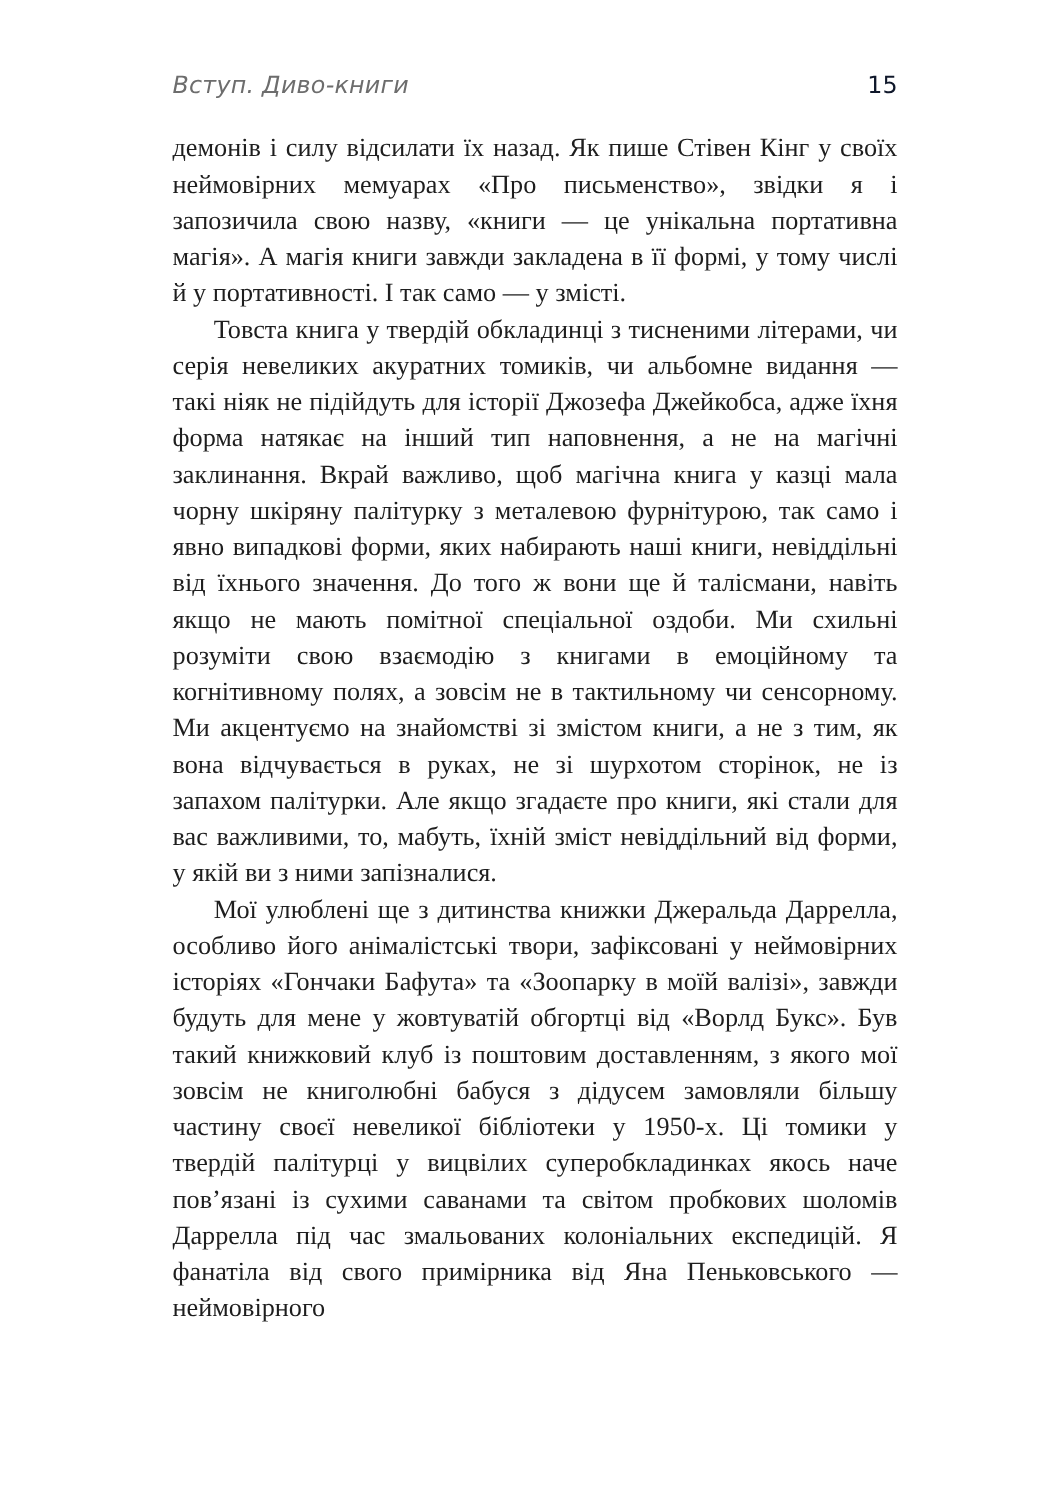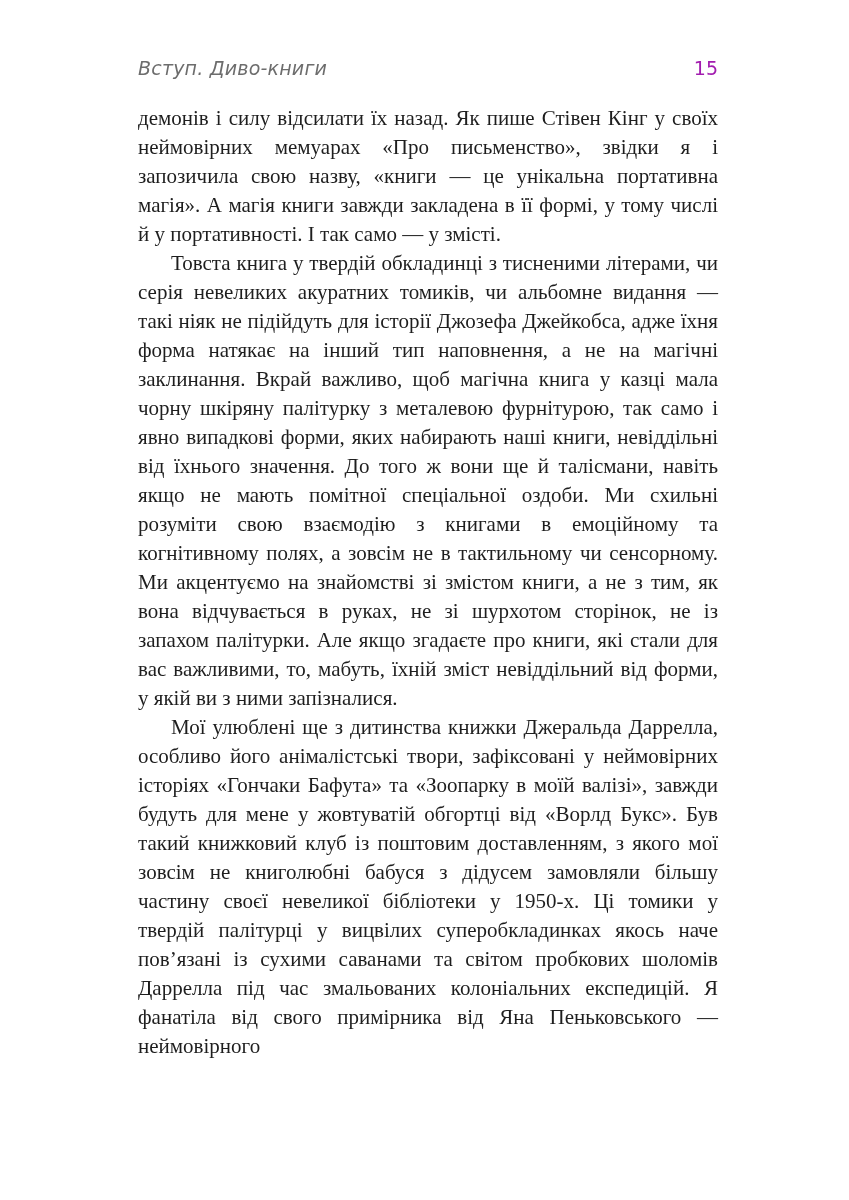--- a/index.html
+++ b/index.html
@@ -27,21 +27,21 @@
   .running-title {
     font-family: "DejaVu Sans", "Liberation Sans", sans-serif;
     font-style: italic;
     font-size: 19px;
     letter-spacing: 0.2px;
     color: #6d6d6d;
   }
   .page-number {
     font-family: "DejaVu Sans", "Liberation Sans", sans-serif;
     font-size: 19px;
-    color: #a21caf;
+    color: #0f172a;
   }
   .text-block {
     position: absolute;
     top: 104px;
     left: 138px;
     width: 580px;
     font-family: "DejaVu Serif", "Liberation Serif", serif;
     font-size: 21px;
     line-height: 29px;
     color: #1e1e1e;

